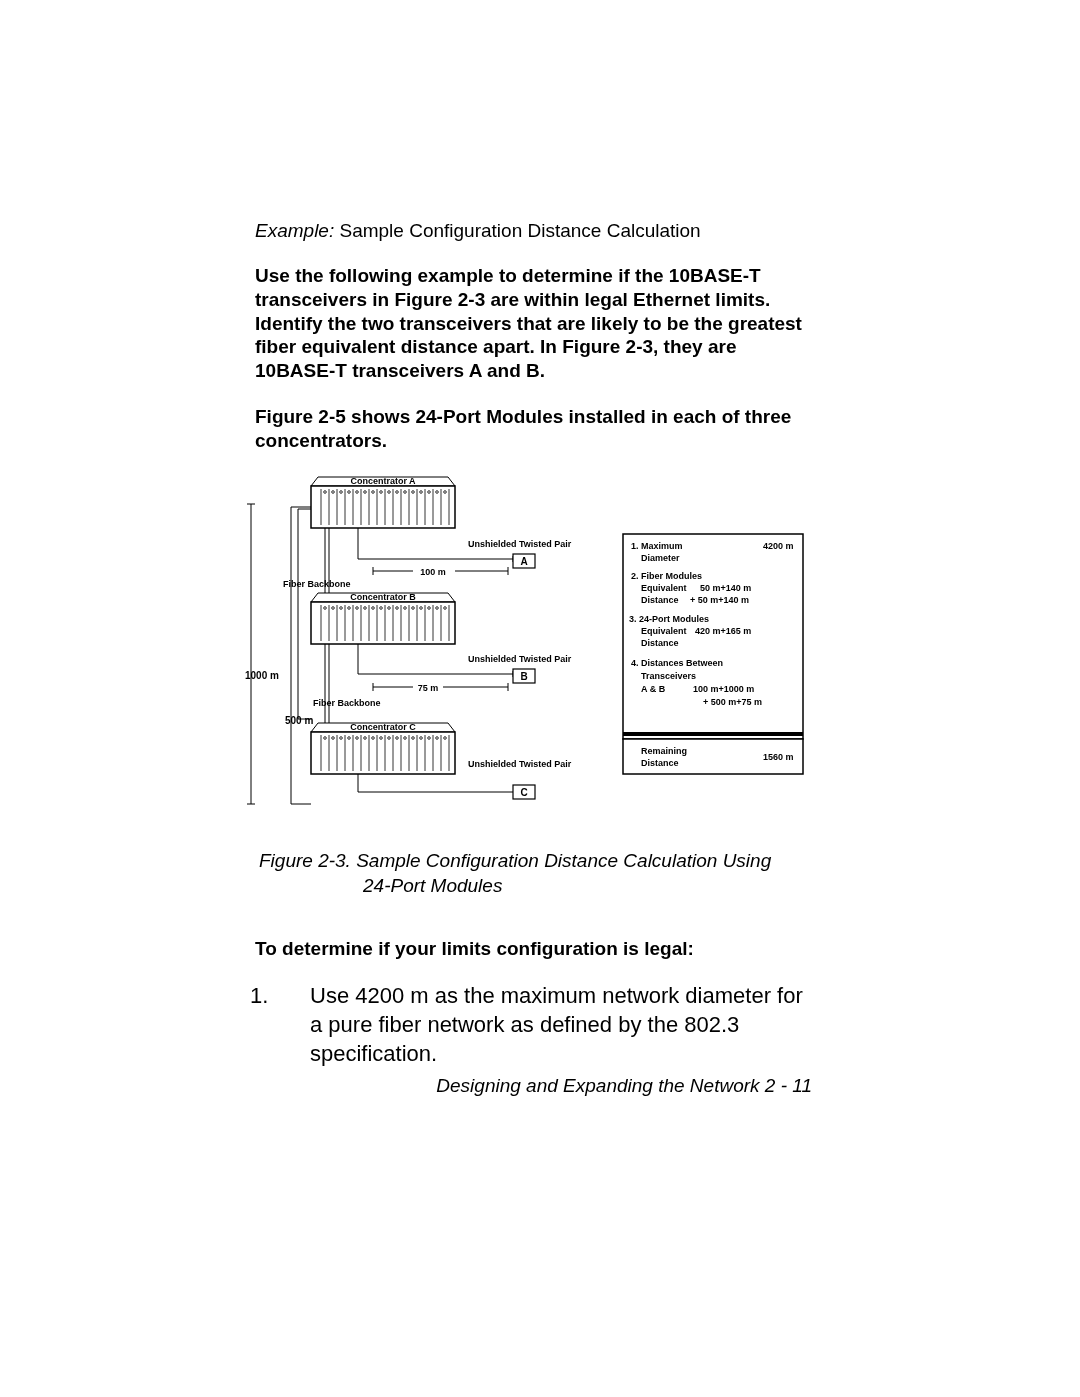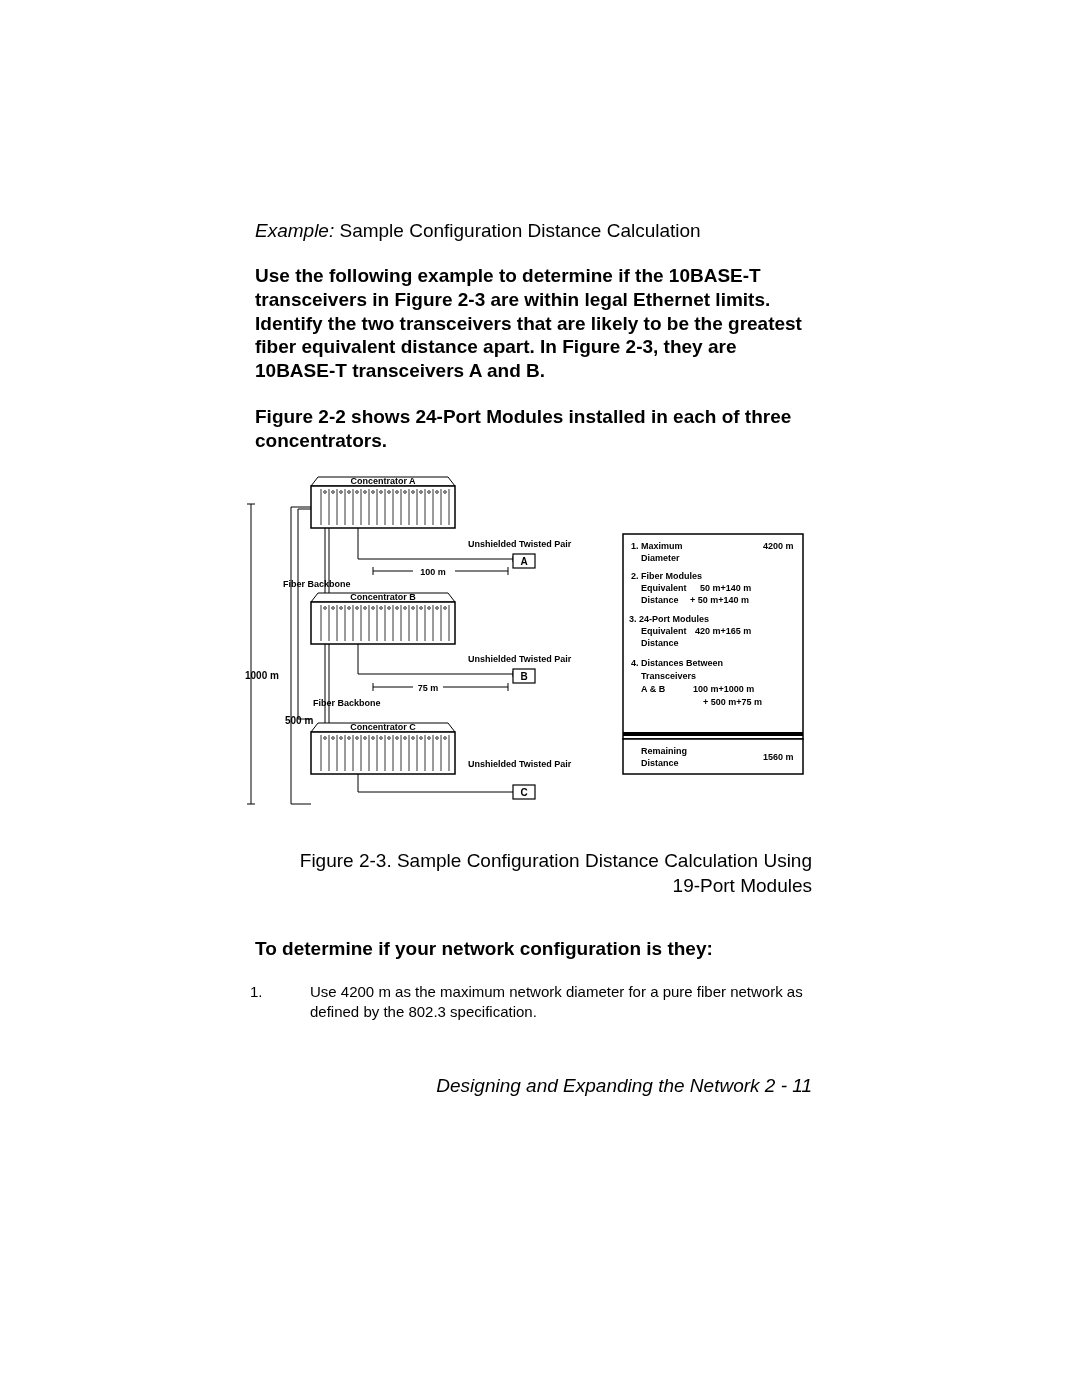--- a/index.html
+++ b/index.html
@@ -30,29 +30,29 @@
     font-weight: bold;
   }
   .figure-wrap {
     width: 570px;
     margin: 20px 0 20px -12px;
   }
   .fig-svg {
     display: block;
   }
   .caption {
+    font-style: italic;
     font-size: 19px;
     margin: 14px 0 38px 4px;
     line-height: 1.3;
     padding-left: 0;
-    text-align: right;
   }
   .ol {
     padding-left: 55px;
-    font-size: 15px;
+    font-size: 22px;
     line-height: 1.3;
   }
   .ol .num {
     display: inline-block;
     width: 30px;
   }
   .footer {
     position: absolute;
     right: 220px;
     bottom: 300px;
@@ -64,21 +64,21 @@
 </head>
 <body>
 
 <div class="page">
 
   <div class="heading">
     <span class="lead">Example:</span><span>  Sample Configuration Distance Calculation</span>
   </div>
 
   <div class="para">Use the following example to determine if the 10BASE-T transceivers in Figure 2-3 are within legal Ethernet limits.  Identify the two transceivers that are likely to be the greatest fiber equivalent distance apart.  In Figure 2-3, they are 10BASE-T transceivers A and B.</div>
-  <div class="para">Figure 2-2 shows 24-Port Modules installed in each of three concentrators.</div>
+  <div class="para">Figure 2-5 shows 24-Port Modules installed in each of three concentrators.</div>
 
   <div class="figure-wrap">
     <svg class="fig-svg" width="570" height="355" viewBox="0 0 570 355">
 
       <g stroke="#000" stroke-width="1" fill="none">
         <line x1="8" y1="30" x2="8" y2="330"></line>
         <line x1="4" y1="30" x2="12" y2="30"></line>
         <line x1="4" y1="330" x2="12" y2="330"></line>
       </g>
       <text x="-200" y="20" transform="rotate(-0)" font-size="10" font-weight="bold"></text>
@@ -299,24 +299,24 @@
 
         <text x="398" y="280" font-size="9" font-weight="bold"><tspan>Remaining</tspan></text>
         <text x="398" y="292" font-size="9" font-weight="bold"><tspan>Distance</tspan></text>
         <text x="520" y="286" font-size="9" font-weight="bold"><tspan>1560 m</tspan></text>
       </g>
     </svg>
   </div>
 
   <div class="caption">
     <span>Figure 2-3.  Sample Configuration Distance Calculation Using</span><br>
-    <span style="padding-left:104px">19-Port Modules</span>
+    <span style="padding-left:104px">24-Port Modules</span>
   </div>
 
-  <div class="para">To determine if your network configuration is they:</div>
+  <div class="para">To determine if your limits configuration is legal:</div>
 
   <div class="ol">
     <div style="text-indent:-30px;">
       <span class="num">1.</span><span>Use 4200 m as the maximum network diameter for a pure fiber network as defined by the 802.3 specification.</span>
     </div>
   </div>
 
   <div class="footer">Designing and Expanding the Network  2 - 11</div>
 </div>
 

